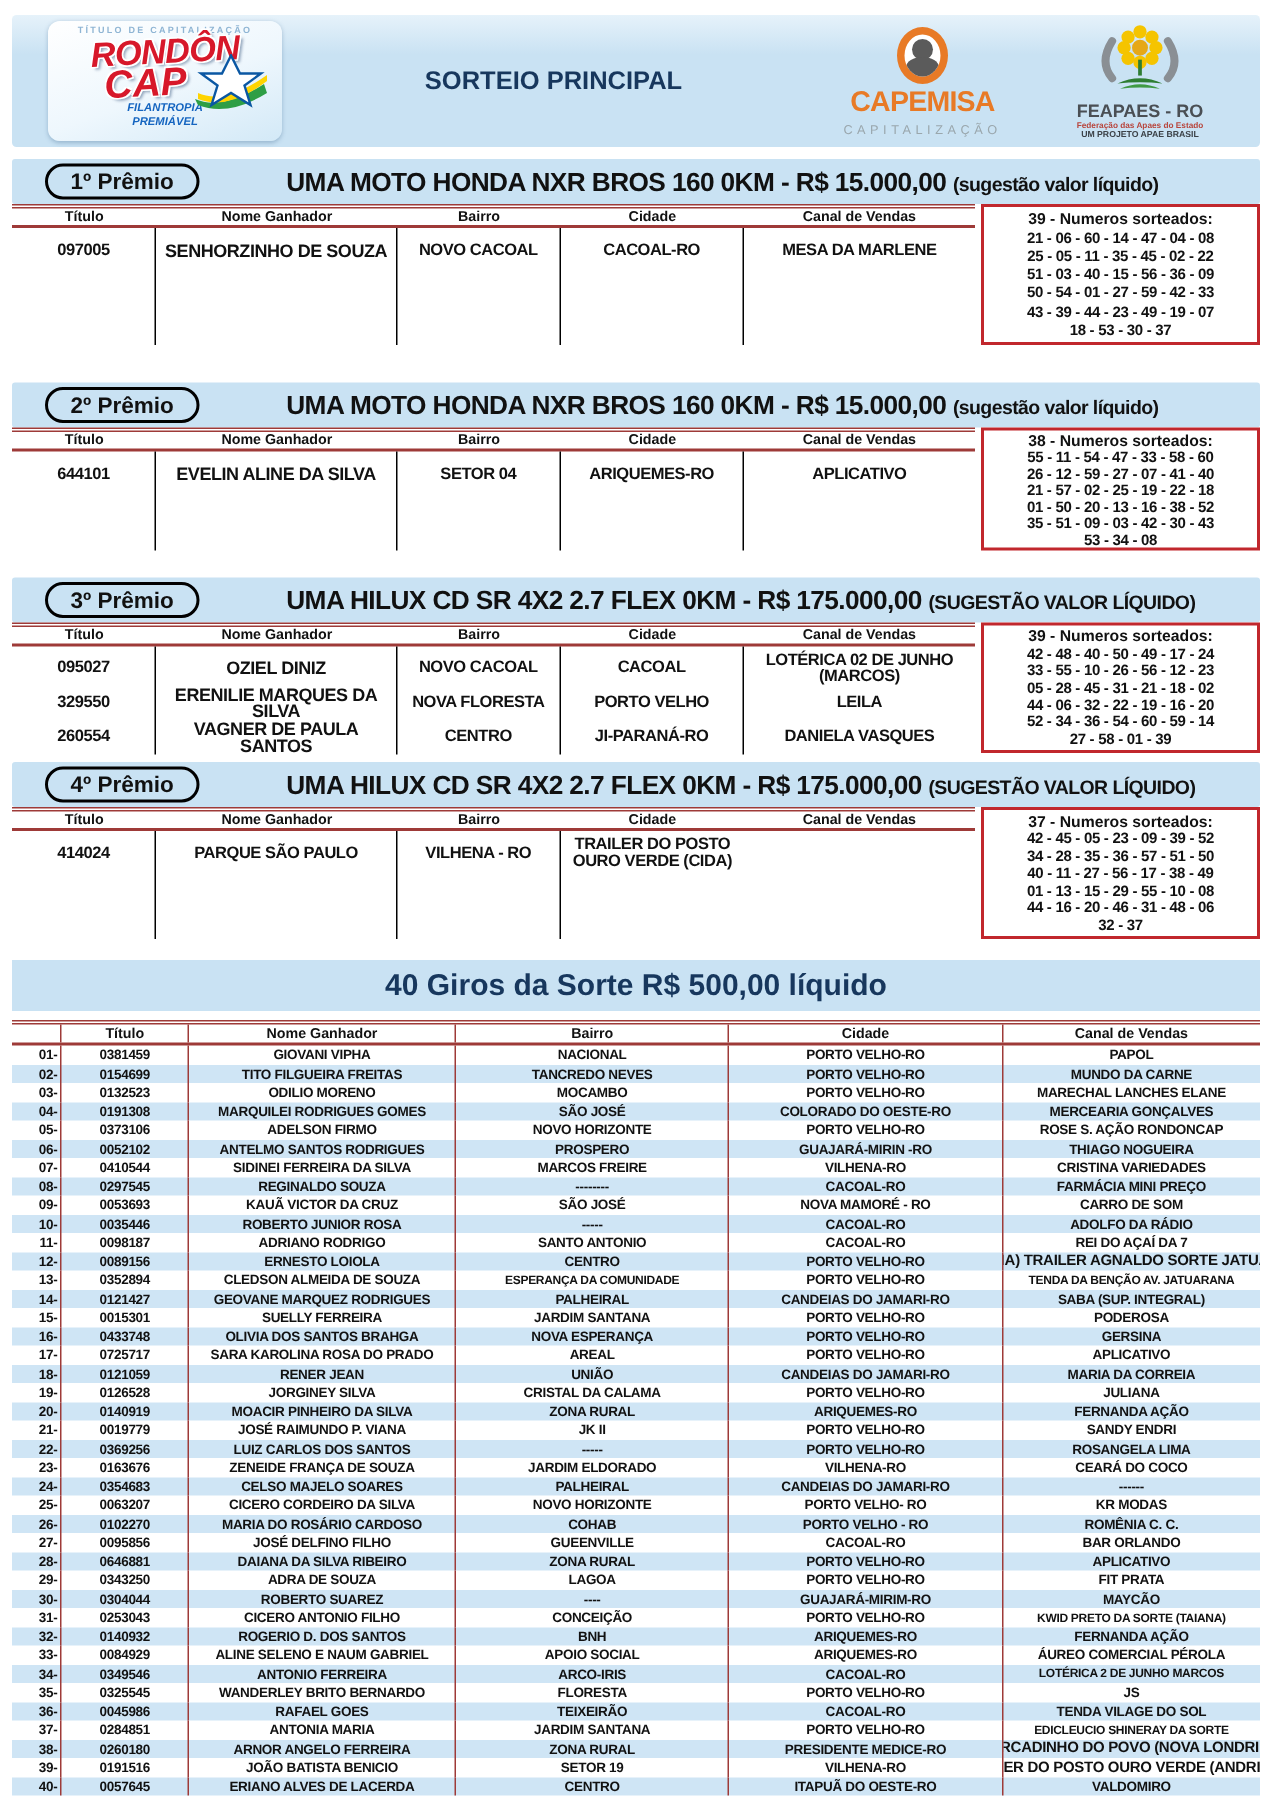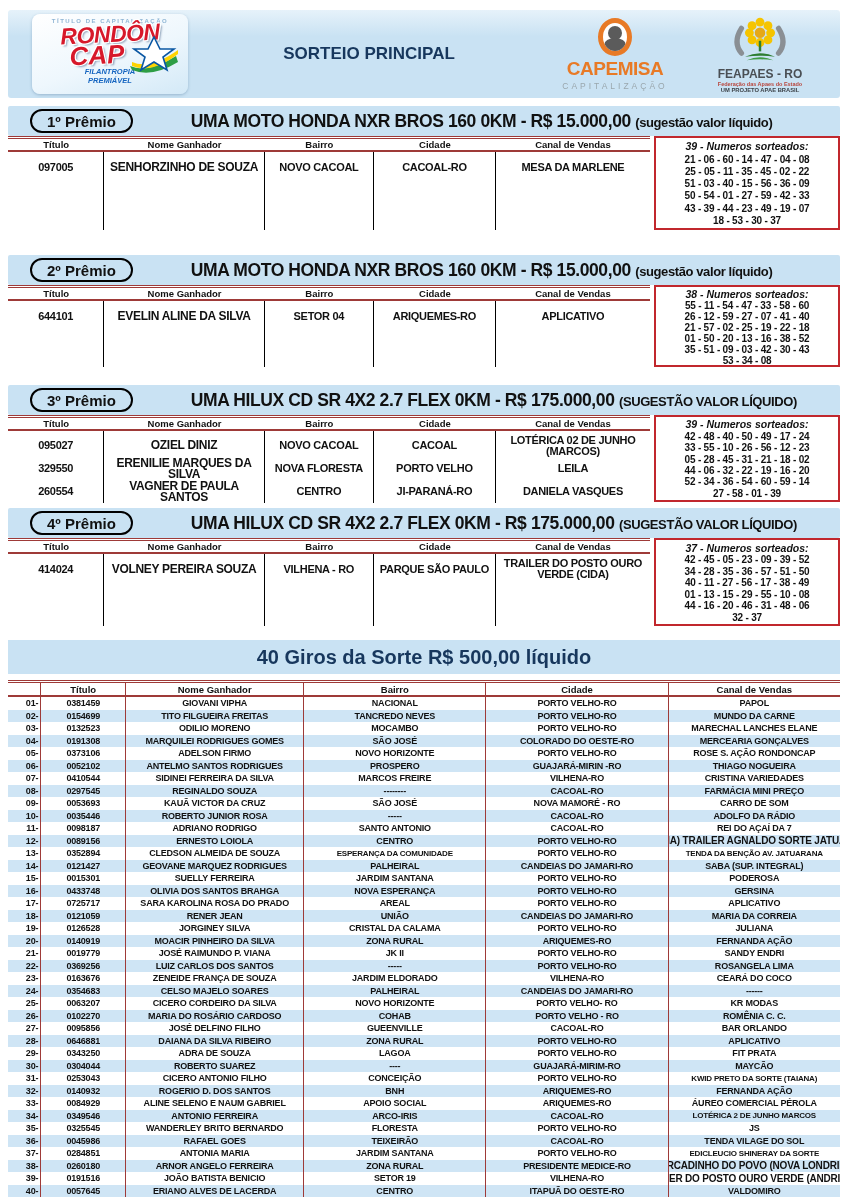--- a/index.html
+++ b/index.html
@@ -54,21 +54,21 @@
               font-size:9.5px; font-weight:800; text-align:center; }
   .winners-grid { margin-right:190px; display:grid; grid-template-columns:15% 25% 17% 19% 24%; height:calc(100% - 16px); }
   .wcol { border-right:1.5px solid #000; display:flex; flex-direction:column; padding-top:3px; }
   .wcol:last-child { border-right:none; }
   .wline { min-height:24px; display:flex; align-items:center; justify-content:center; text-align:center;
            font-weight:800; font-size:11px; line-height:11px; letter-spacing:-.3px; padding:0 2px; }
   .three .wline { min-height:23px; }
   .wcol.c-nome .wline { font-size:12px; }
   .numbox { position:absolute; right:0; top:0; bottom:0; width:186px; border:2px solid #c1272d; background:#fff;
             display:flex; flex-direction:column; justify-content:space-evenly; text-align:center; padding:1px 2px; }
-  .numhead { font-size:10.5px; font-weight:800;font-style:italic; }
+  .numhead { font-size:10.5px; font-weight:800; }
   .numline { font-size:10px; font-weight:800; letter-spacing:-.2px; white-space:nowrap; }
 
   .h1 { height:94px; } .h2 { height:82px; } .h3 { height:87px; } .h4 { height:88px; }
   .mt1 { margin-top:8px; } .mt2 { margin-top:25px; } .mt3 { margin-top:18px; } .mt4 { margin-top:6px; }
 
   
   .g-band { margin-top:14px; height:34px; background:#c9e2f3; display:flex; align-items:center; justify-content:center; }
   .g-title { color:#17375d; font-weight:800; font-size:20px; }
   .g-table { margin-top:6px; border-top:3px double #9e3a38; }
   .g-head, .g-row { display:grid; grid-template-columns:4% 10.2% 21.4% 21.9% 21.9% 20.6%; }
@@ -270,28 +270,25 @@
           <div>Título</div>
           <div>Nome Ganhador</div>
           <div>Bairro</div>
           <div>Cidade</div>
           <div>Canal de Vendas</div>
         </div>
       <div class="winners-grid">
           <div class="wcol c-titulo">
             <div class="wline">414024</div>
           </div>
-          <div class="wcol c-nome">
-            <div class="wline">VOLNEY PEREIRA SOUZA</div>
+          <div class="wcol c-bairro">
+            <div class="wline">PARQUE SÃO PAULO</div>
           </div>
           <div class="wcol c-cidade">
             <div class="wline">VILHENA - RO</div>
-          </div>
-          <div class="wcol c-bairro">
-            <div class="wline">PARQUE SÃO PAULO</div>
           </div>
           <div class="wcol c-canal">
             <div class="wline">TRAILER DO POSTO OURO VERDE (CIDA)</div>
           </div>
         </div>
       <div class="numbox">
         <div class="numhead">37 - Numeros sorteados:</div>
         <div style="display:contents"><div class="numline">42 - 45 - 05 - 23 - 09 - 39 - 52</div><div class="numline">34 - 28 - 35 - 36 - 57 - 51 - 50</div><div class="numline">40 - 11 - 27 - 56 - 17 - 38 - 49</div><div class="numline">01 - 13 - 15 - 29 - 55 - 10 - 08</div><div class="numline">44 - 16 - 20 - 46 - 31 - 48 - 06</div><div class="numline">32 - 37</div></div>
       </div>
     </div>

